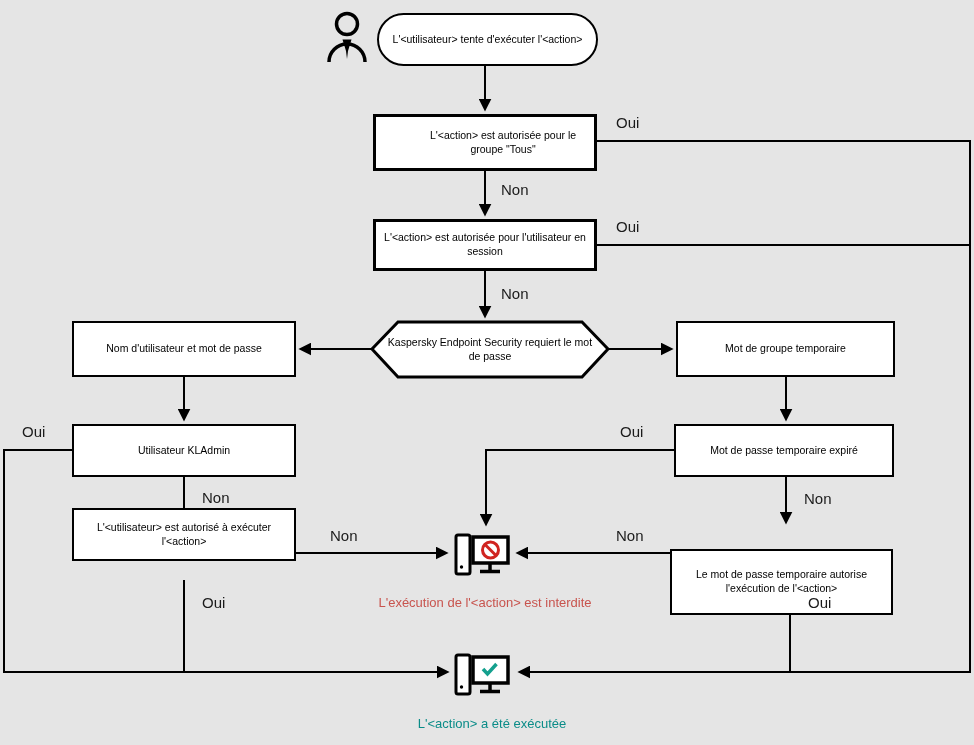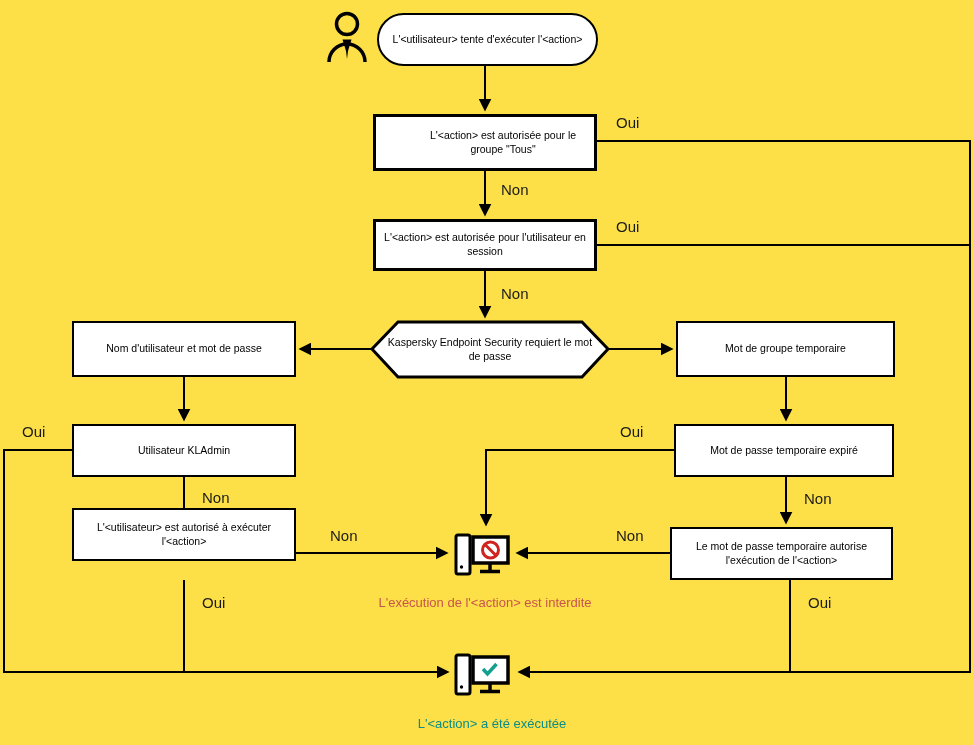--- a/index.html
+++ b/index.html
@@ -1,17 +1,17 @@
 <!DOCTYPE html>
 <html><head>
 <meta charset="utf-8">
 <style>
   html,body { margin:0; padding:0; background:#ffffff; }
   #canvas {
-    position:relative; width:974px; height:745px; background:#fde047;
+    position:relative; width:974px; height:745px; background:#e5e5e5;
     font-family:"Liberation Sans", sans-serif; overflow:hidden;
   }
   #connectors { position:absolute; left:0; top:0; width:974px; height:745px; }
 
   .node {
     position:absolute; background:#ffffff; border:2px solid #000;
     display:flex; align-items:center; justify-content:center;
     text-align:center; font-size:10.5px; line-height:1.3; color:#000;
     padding:2px 8px; box-sizing:border-box;
   }
@@ -21,21 +21,21 @@
 
   .start        { left:377px; top:13px;  width:221px; height:53px; }
   .group-all    { left:373px; top:114px; width:224px; height:57px;padding-left:44px; }
   .session-user { left:373px; top:219px; width:224px; height:52px; }
   .hex-text     { left:378px; top:323px; width:224px; height:53px; }
   .user-pass    { left:72px;  top:321px; width:224px; height:56px; }
   .temp-pass    { left:676px; top:321px; width:219px; height:56px; }
   .kladmin      { left:72px;  top:424px; width:224px; height:53px; }
   .temp-expired { left:674px; top:424px; width:220px; height:53px; }
   .user-auth    { left:72px;  top:508px; width:224px; height:53px; }
-  .temp-auth    { left:670px; top:527px; width:223px; height:53px; }
+  .temp-auth    { left:670px; top:549px; width:223px; height:66px; }
 
   .edge-label { position:absolute; font-size:15px; color:#1b1b1b; }
   .lbl-oui1 { left:616px; top:114px; }
   .lbl-non1 { left:501px; top:181px; }
   .lbl-oui2 { left:616px; top:218px; }
   .lbl-non2 { left:501px; top:285px; }
   .lbl-oui-kladmin { left:22px;  top:423px; }
   .lbl-oui-expired { left:620px; top:423px; }
   .lbl-non-kladmin { left:202px; top:489px; }
   .lbl-non-expired { left:804px; top:490px; }

